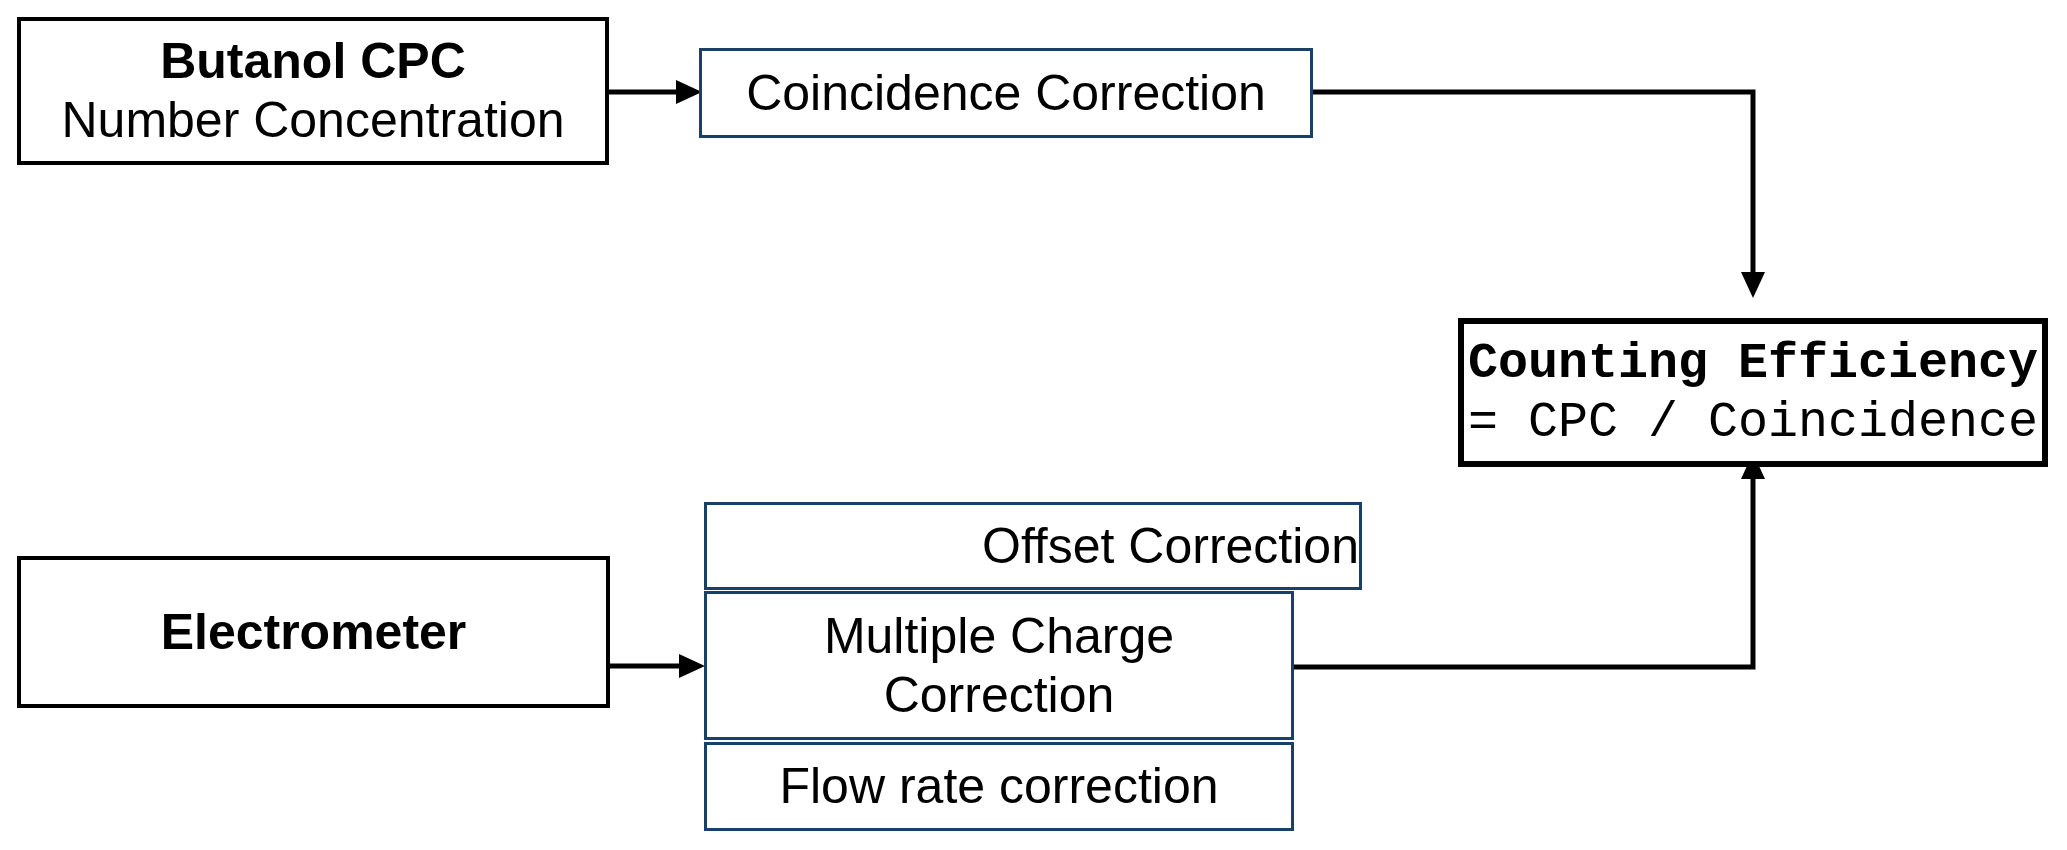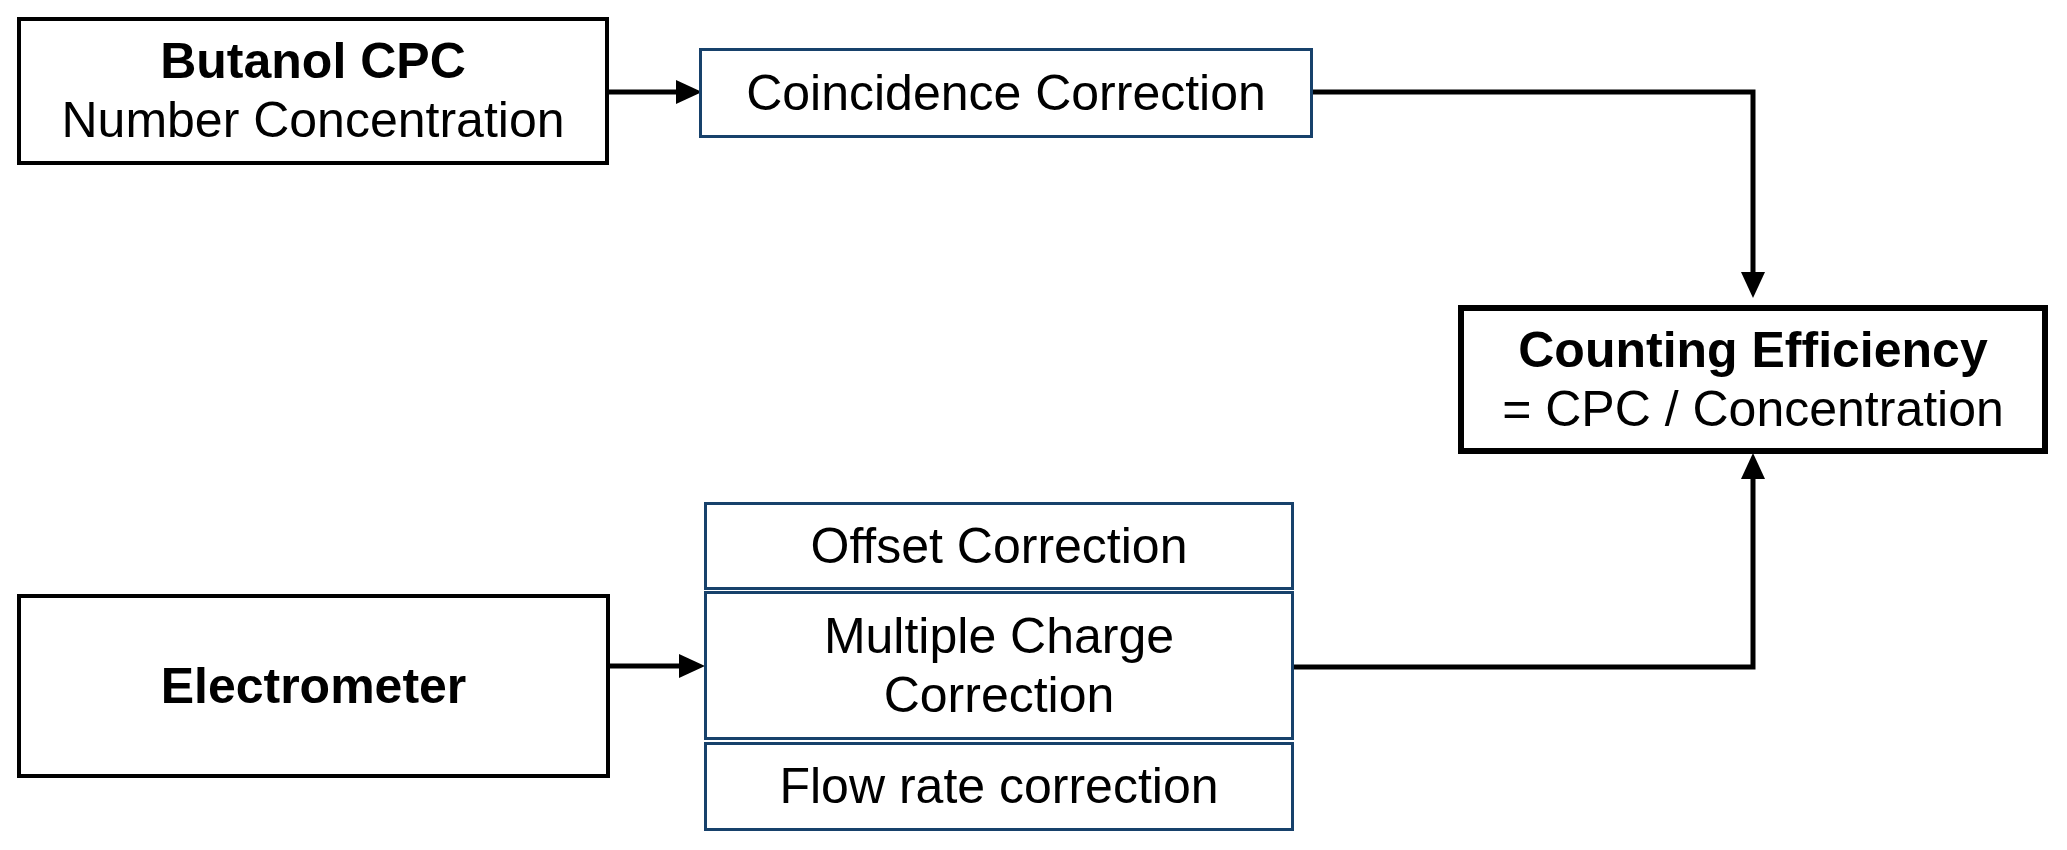--- a/index.html
+++ b/index.html
@@ -41,23 +41,23 @@
   }
   .thick-border {
     border: 6px solid #000000;
   }
   .accent-border {
     border: 3px solid #17416b;
   }
   
   #node-butanol      { left: 17px;   top: 17px;  width: 592px; height: 148px; }
   #node-coincidence  { left: 699px;  top: 48px;  width: 614px; height: 90px;  }
-  #node-counting     { left: 1458px; top: 305px; width: 590px; height: 149px; }
-  #node-electrometer { left: 17px;   top: 594px; width: 593px; height: 184px; }
-  #node-offset       { left: 704px;  top: 502px; width: 590px; height: 88px;  }
+  #node-counting     { left: 1458px; top: 318px; width: 590px; height: 149px; font-family: Liberation Mono, monospace; }
+  #node-electrometer { left: 17px;   top: 556px; width: 593px; height: 152px; }
+  #node-offset       { left: 704px;  top: 502px; width: 658px; height: 88px; align-items: flex-end;  }
   #node-multiple     { left: 704px;  top: 591px; width: 590px; height: 149px; padding: 0 30px; align-items: center; }
   #node-flowrate     { left: 704px;  top: 742px; width: 590px; height: 89px;  }
   #connector-layer {
     position: absolute;
     left: 0;
     top: 0;
     width: 2067px;
     height: 850px;
     pointer-events: none;
   }
@@ -94,21 +94,21 @@
     <div class="title">Butanol CPC</div>
     <div class="subtitle">Number Concentration</div>
   </div>
 
   <div class="node accent-border" id="node-coincidence">
     <div class="label">Coincidence Correction</div>
   </div>
 
   <div class="node thick-border" id="node-counting">
     <div class="title">Counting Efficiency</div>
-    <div class="subtitle">= CPC / Concentration</div>
+    <div class="subtitle">= CPC / Coincidence</div>
   </div>
 
   <div class="node black-border" id="node-electrometer">
     <div class="title">Electrometer</div>
   </div>
 
   <div class="node accent-border" id="node-offset">
     <div class="label">Offset Correction</div>
   </div>
 

